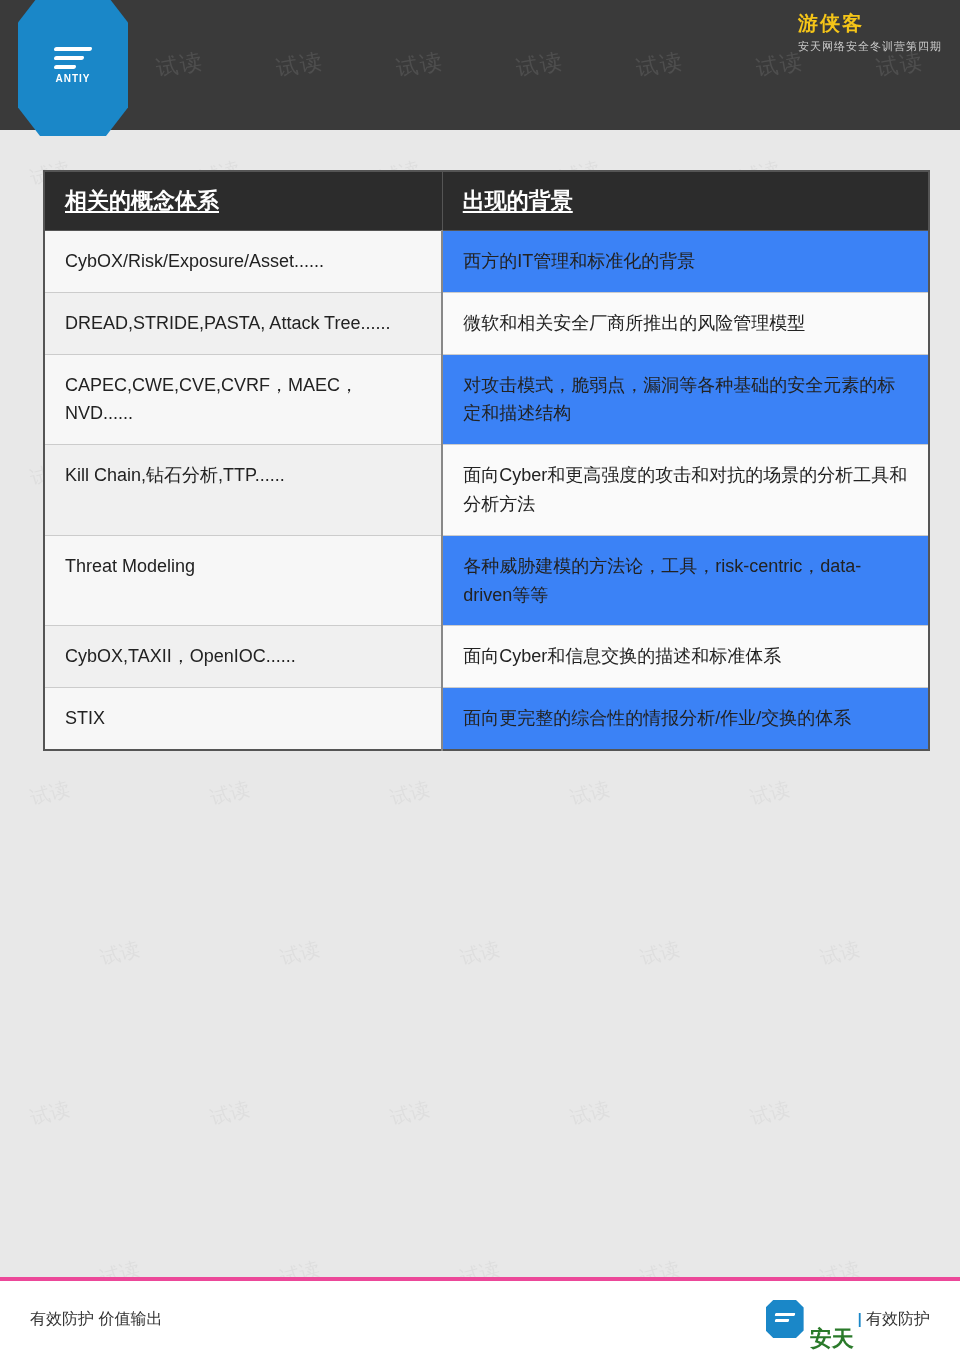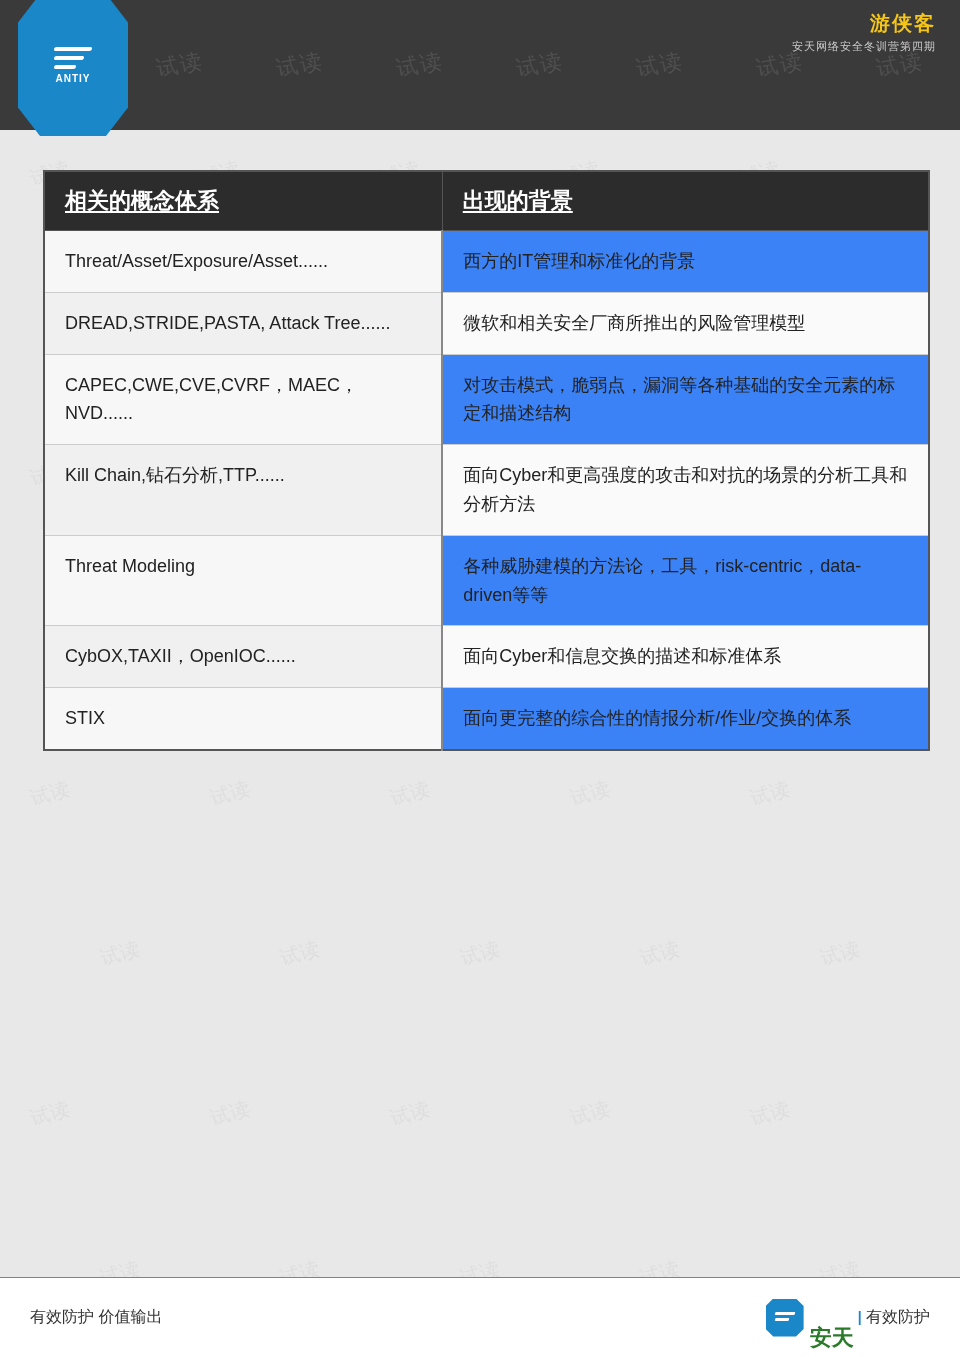--- a/index.html
+++ b/index.html
@@ -74,25 +74,25 @@
 
     .logo-text {
       color: white;
       font-size: 10px;
       font-weight: bold;
       letter-spacing: 1px;
     }
 
     .header-right-logo {
       position: absolute;
-      right: 24px;
+      right: 18px;
       top: 10px;
       display: flex;
       flex-direction: column;
-      align-items: flex-end;
+      align-items: flex-start;
       z-index: 2;
     }
 
     .header-right-logo .brand-name {
       color: #f5c518;
       font-size: 20px;
       font-weight: bold;
       font-family: "SimSun", serif;
       letter-spacing: 2px;
     }
@@ -167,21 +167,21 @@
       position: absolute;
       bottom: 0;
       left: 0;
       right: 0;
       height: 80px;
       background: white;
       display: flex;
       align-items: center;
       justify-content: space-between;
       padding: 0 30px;
-      border-top: 1px solid #ec4899;
+      border-top: 4px solid #ec4899;
     }
 
     .footer-slogan {
       font-size: 16px;
       color: #333;
       font-weight: 500;
     }
 
     .footer-logo {
       display: flex;
@@ -343,21 +343,21 @@
 <div class="main-content">
   <table class="concept-table">
     <thead>
       <tr>
         <th class="header-underline">相关的概念体系</th>
         <th class="header-underline">出现的背景</th>
       </tr>
     </thead>
     <tbody id="table-body">
     <tr>
-          <td>Threat/Asset/Exposure/Asset......</td>
+          <td>CybOX/Risk/Exposure/Asset......</td>
           <td>西方的IT管理和标准化的背景</td>
         </tr>
         <tr>
           <td>DREAD,STRIDE,PASTA, Attack Tree......</td>
           <td>微软和相关安全厂商所推出的风险管理模型</td>
         </tr>
         <tr>
           <td>CAPEC,CWE,CVE,CVRF，MAEC，NVD......</td>
           <td>对攻击模式，脆弱点，漏洞等各种基础的安全元素的标定和描述结构</td>
         </tr>

